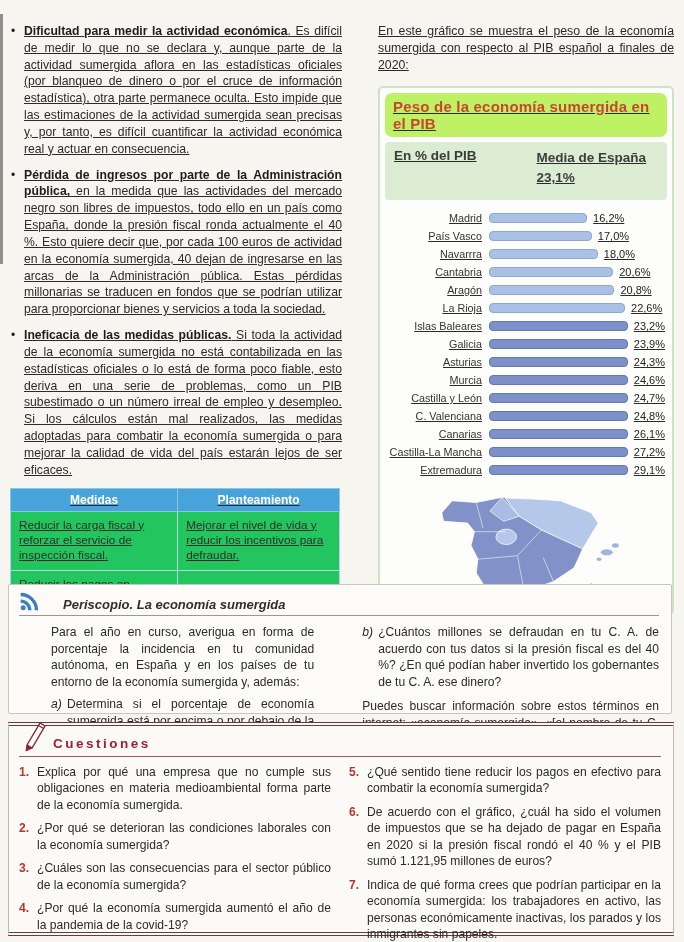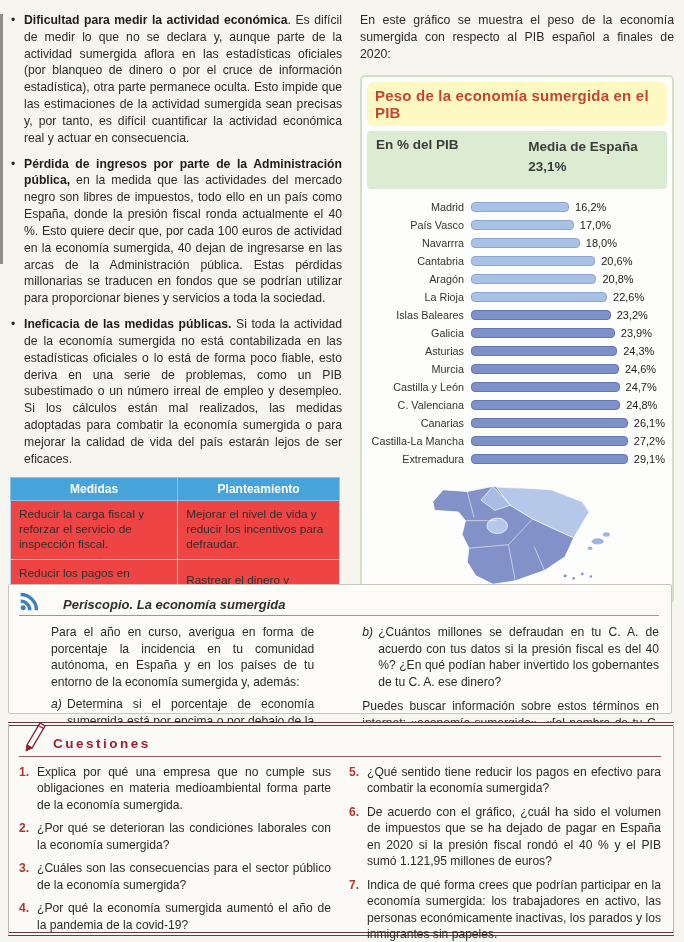--- a/index.html
+++ b/index.html
@@ -8,49 +8,49 @@
     width:684px;height:942px;
     background:#f7f5ef;
     font-family:"Liberation Sans","DejaVu Sans",sans-serif;
     color:#2b2b2b;
     overflow:hidden;
     border-right:2px solid #d8d4cb;
   }
   .scan-edge{position:absolute;left:0;top:14px;width:3px;height:250px;background:#3a3a38;opacity:.55;}
 
   
-  .columns{position:absolute;top:10px;left:10px;width:664px;display:flex;gap:14px;}
+  .columns{position:absolute;top:21px;left:10px;width:664px;display:flex;gap:32px;text-decoration:underline;}
   .col-left{width:332px;flex:0 0 332px;}
   .col-right{flex:1;min-width:0;}
 
   ul.bullets{list-style:none;margin:2px 0 0 0;padding:0 0 0 14px;}
   ul.bullets li{position:relative;margin:0 0 9px 0;font-size:12.2px;line-height:1.38;text-align:justify;}
   ul.bullets li::before{content:"•";position:absolute;left:-13px;top:0;font-size:12px;color:#222;}
   ul.bullets b{color:#1d1d1d;}
 
-  table.measures{border-collapse:collapse;width:330px;background:#ef4444;}
+  table.measures{border-collapse:collapse;width:330px;background:#22c55e;}
   table.measures th{
     background:#47a3d9;color:#fff;font-size:12px;font-weight:bold;
     padding:4px 6px;border:1px solid #8cc4e6;text-align:center;
   }
   table.measures td{
     font-size:11.8px;line-height:1.3;padding:6px 8px;
     border:1px solid #aed3ec;color:#2e2e2e;vertical-align:middle;
   }
   .table-caption{font-size:11.6px;color:#333;margin-top:7px;}
 
   .intro-right{font-size:12.3px;line-height:1.4;text-align:justify;margin:2px 0 0 4px;}
 
   
   .chart-box{
     margin:11px 0 0 4px;border:2px solid #cfe3c4;border-radius:5px;
     background:#fdfefb;padding:5px 5px 6px 5px;
   }
   .chart-title-band{
-    background:#fef9c3;border-radius:7px;padding:5px 8px;
+    background:#bef264;border-radius:7px;padding:5px 8px;
     color:#c8452f;font-weight:bold;font-size:15px;letter-spacing:.2px;
   }
   .chart-subheader{
     background:#dcecd2;border-radius:4px;margin-top:5px;padding:6px 9px 12px 9px;
     display:flex;justify-content:space-between;align-items:flex-start;
     font-weight:bold;font-size:13.5px;color:#3c3c3c;
   }
   .media-block{width:46%;line-height:1.5;}
   .chart-rows{padding:9px 2px 2px 0;}
   .chart-row{display:flex;align-items:center;height:18px;}

